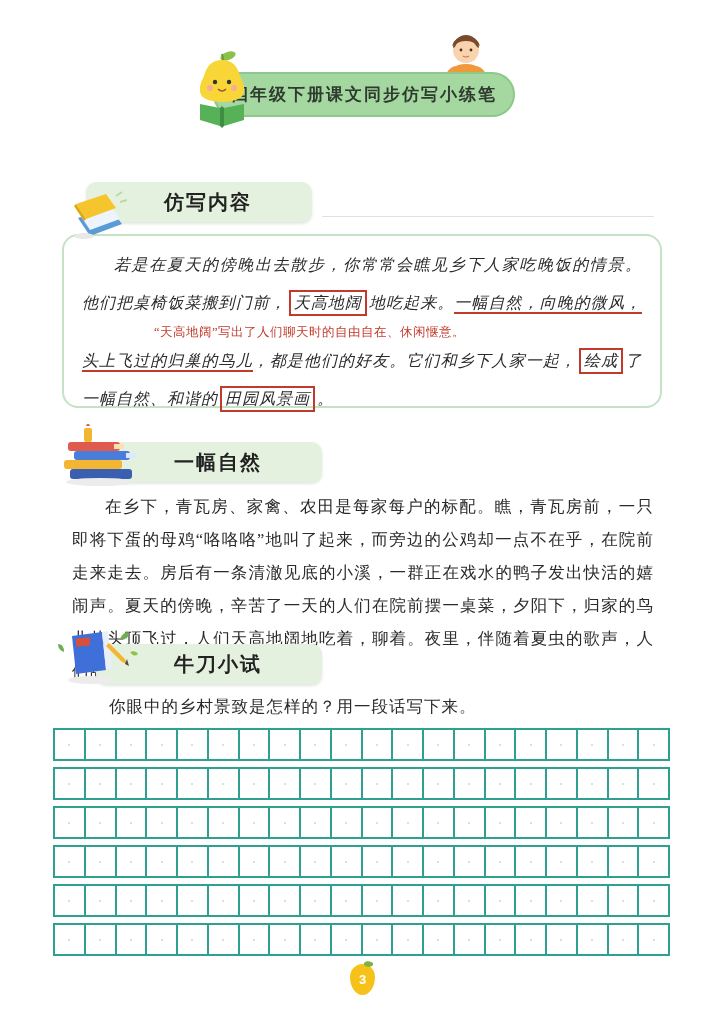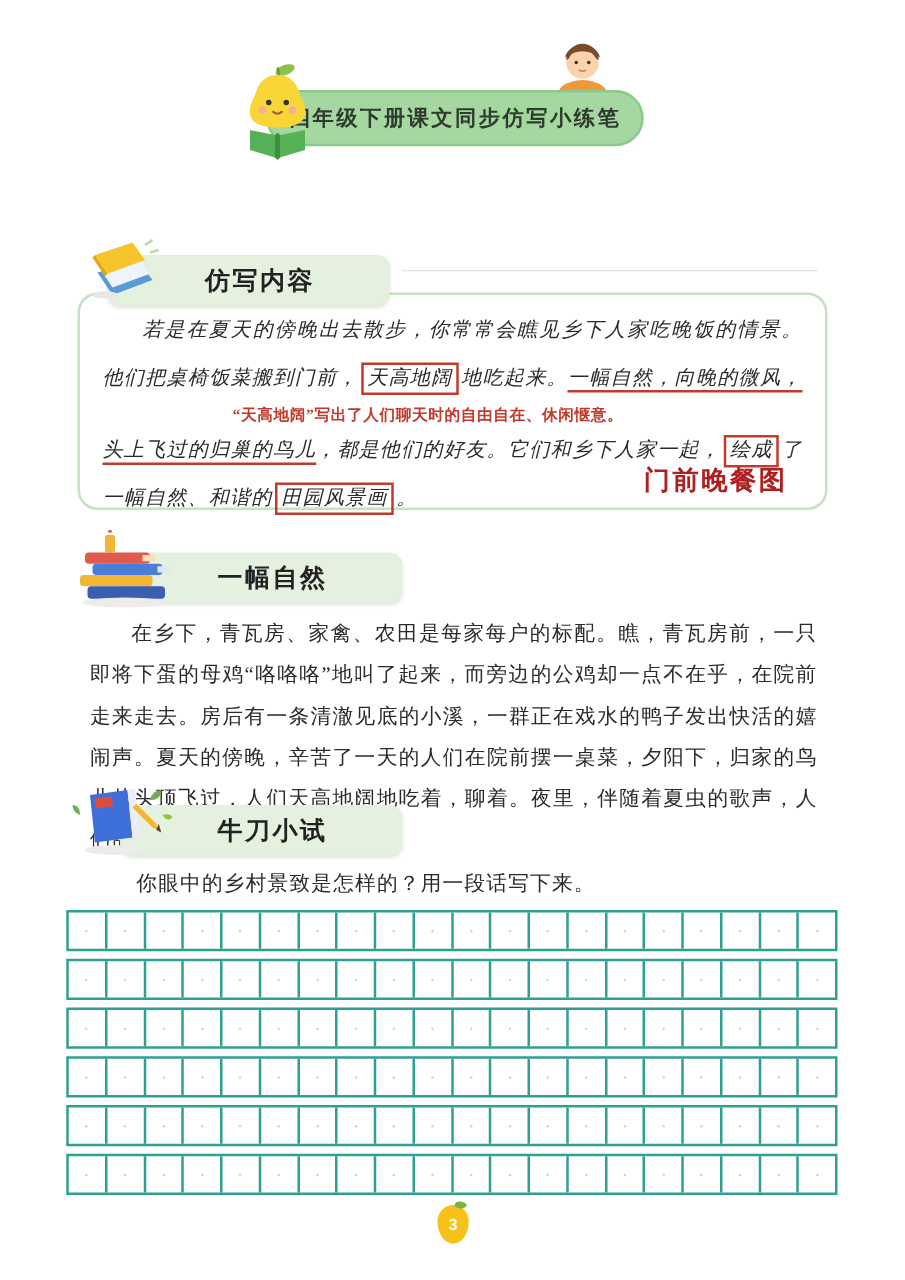--- a/index.html
+++ b/index.html
@@ -69,21 +69,21 @@
   .indent{text-indent:2em;}
   .red-box{
     display:inline-block;border:2px solid var(--red);border-radius:0;
     padding:0 3px;margin:0 2px;line-height:22px;
   }
   .red-u{
     border-bottom:2px solid var(--red);padding-bottom:1px;
   }
   .annotation{
     font-size:12.5px;line-height:20px;height:20px;color:var(--red);
-    margin-left:104px;letter-spacing:0.5px;font-weight:bold;
+    margin-left:72px;letter-spacing:0.5px;font-weight:normal;
   }
   .scene-label{
     position:absolute;right:30px;bottom:8px;
     color:var(--deep-red);font-size:21px;font-weight:bold;letter-spacing:2px;
     font-family:"Liberation Serif",serif;
   }
   
   .demo-para{
     position:absolute;left:72px;top:490px;width:582px;
     font-size:16.5px;line-height:33px;letter-spacing:1px;color:#2a2a2a;
@@ -165,40 +165,39 @@
 
 
   <svg class="sec-icon" style="left:70px;top:184px" width="64" height="58" viewBox="0 0 64 58">
     <path d="M8,34 L40,24 L52,40 L20,52 Z" fill="#5b9bd5"></path>
     <path d="M10,31 L40,21 L50,35 L20,46 Z" fill="#eef4fb"></path>
     <path d="M6,20 L36,10 L46,24 L16,35 Z" fill="#f6c52e"></path>
     <path d="M6,20 L16,35 L14,37 L4,22 Z" fill="#e0a712"></path>
     <path d="M46,12 l6,-4 M50,18 l7,-2" stroke="#bcd9a5" stroke-width="2" fill="none"></path>
     <ellipse cx="14" cy="52" rx="10" ry="3" fill="#e8e8e8"></ellipse>
   </svg>
-  <div class="sec-pill" style="left:86px;top:204px">
+  <div class="sec-pill" style="left:86px;top:182px">
     <span>仿写内容</span>
   </div>
   <div class="sec-rule" style="top:216px"></div>
 
   <div class="content-box">
     <div class="cline indent jl">
       <span>若是在夏天的傍晚出去散步，你常常会瞧见乡下人家吃晚饭的情景。</span>
     </div>
     <div class="cline jl">
       <span>他们把桌椅饭菜搬到门前，</span><span class="red-box">天高地阔</span><span>地吃起来。</span><span class="red-u">一幅自然，向晚的微风，</span>
     </div>
     <div class="annotation">“天高地阔”写出了人们聊天时的自由自在、休闲惬意。</div>
     <div class="cline jl">
       <span class="red-u">头上飞过的归巢的鸟儿</span><span>，都是他们的好友。它们和乡下人家一起，</span><span class="red-box">绘成</span><span>了</span>
     </div>
     <div class="cline">
       <span>一幅自然、和谐的</span><span class="red-box">田园风景画</span><span>。</span>
     </div>
-    <div class="scene-label">门前晚餐图</div>
   </div>
 
   <svg class="sec-icon" style="left:54px;top:424px" width="96" height="66" viewBox="0 0 96 66">
     <rect x="30" y="4" width="8" height="14" rx="2" fill="#f2b632"></rect>
     <path d="M32,2 l4,0 l-2,-4 z" fill="#e05a4e"></path>
     <rect x="14" y="18" width="52" height="9" rx="3" fill="#e05a4e"></rect>
     <rect x="20" y="27" width="56" height="9" rx="3" fill="#4a7dd9"></rect>
     <rect x="10" y="36" width="58" height="9" rx="3" fill="#f2b632"></rect>
     <rect x="16" y="45" width="62" height="10" rx="3" fill="#3a5fb0"></rect>
     <ellipse cx="46" cy="58" rx="34" ry="4" fill="#ececec"></ellipse>

